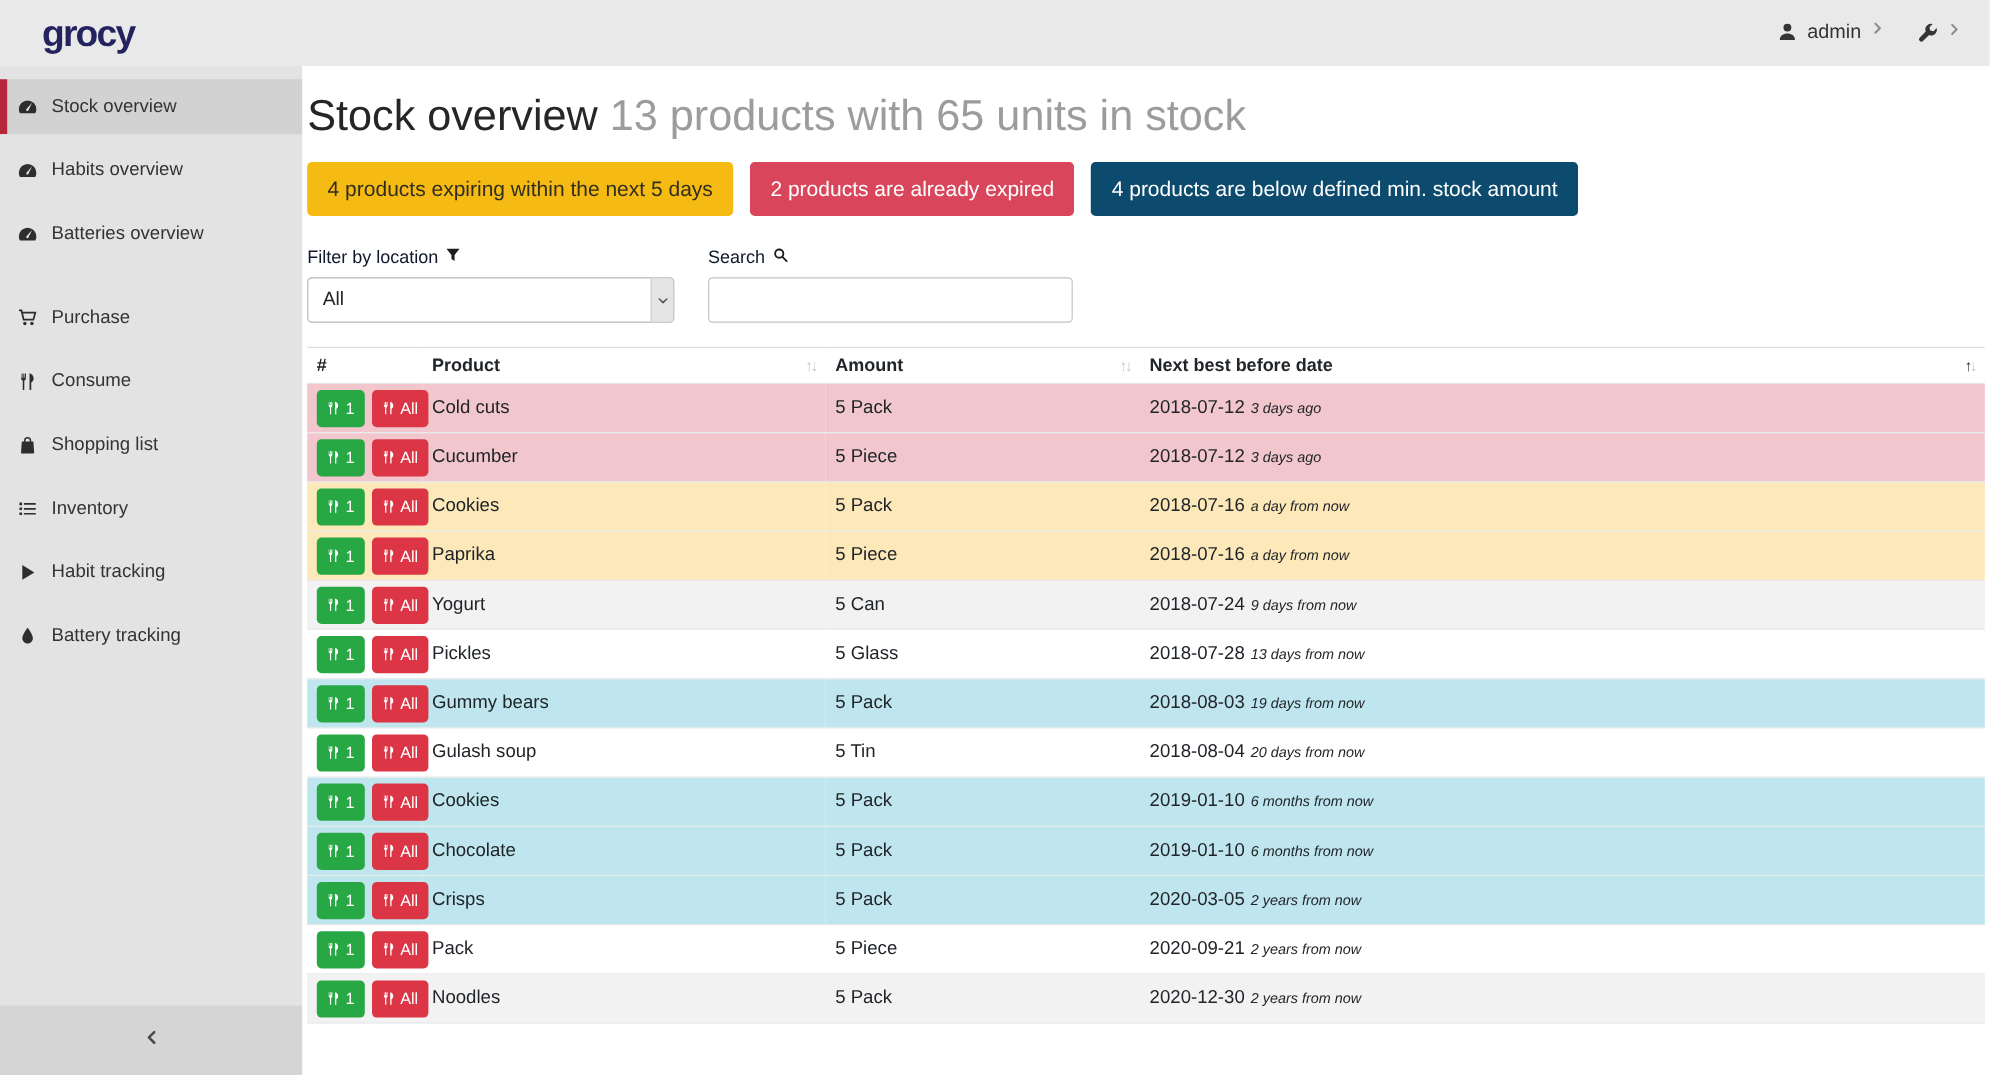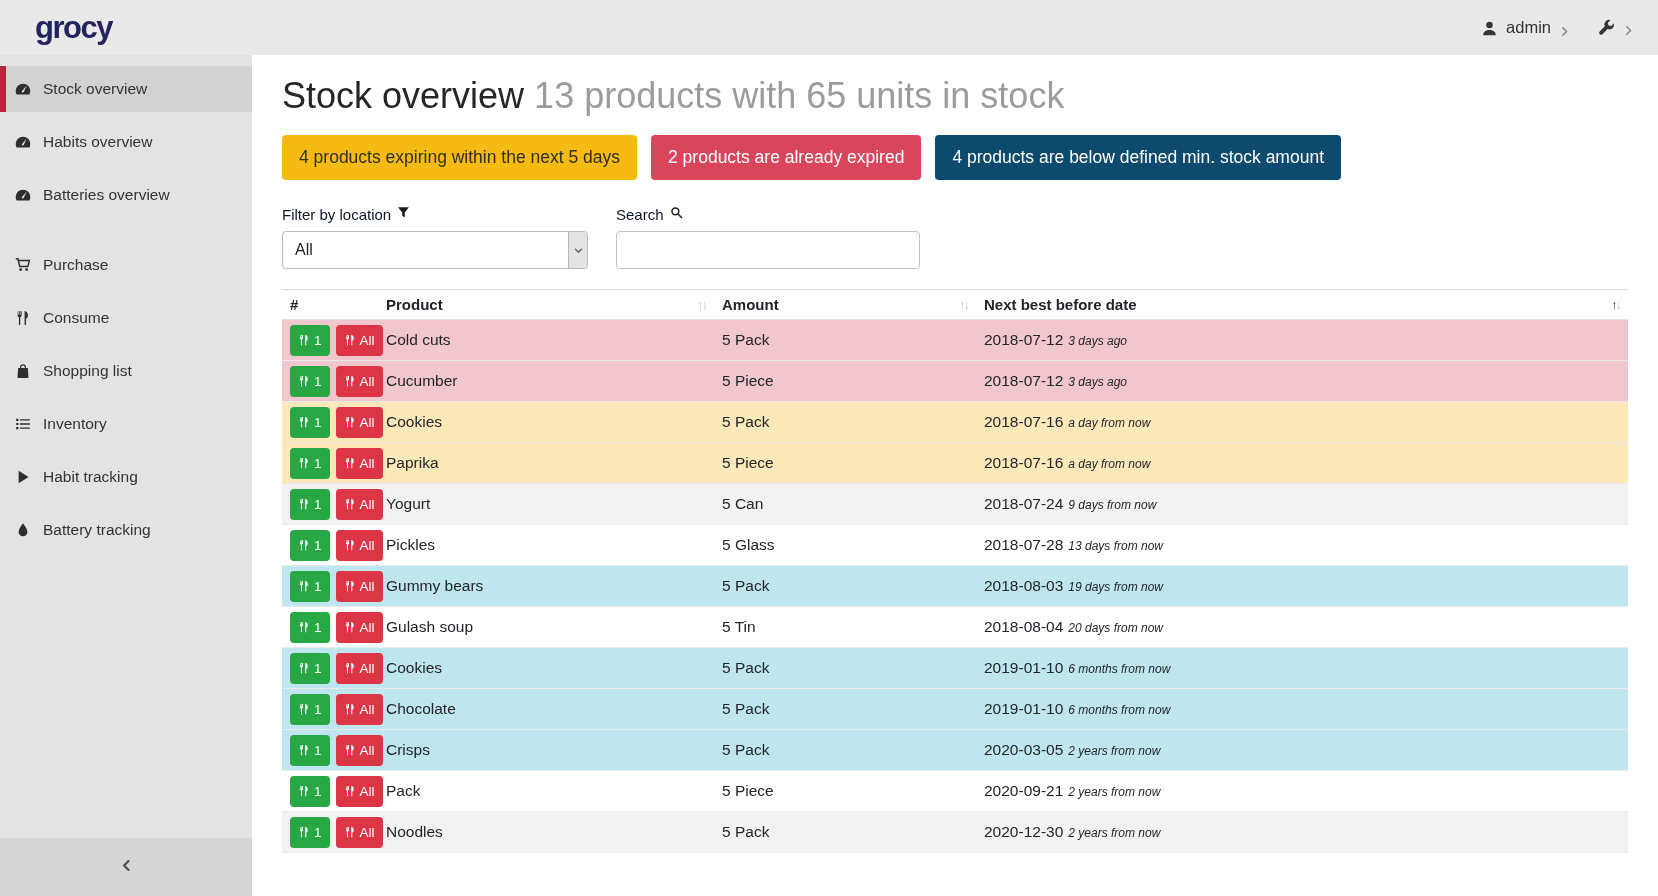--- a/index.html
+++ b/index.html
@@ -4,21 +4,21 @@
 <style>
   * { margin:0; padding:0; box-sizing:border-box; }
   html,body { width:1658px; height:896px; overflow:hidden; background:#fff;
     font-family:"Liberation Sans", sans-serif; color:#212529; }
 
   
   .topbar { position:absolute; top:0; left:0; right:0; height:55px; background:#e9e9e9;
     display:flex; align-items:center; justify-content:space-between; padding:0 24px 0 15px; z-index:5; }
   .logo { font-size:31px; font-weight:bold; color:#232360; letter-spacing:-1.5px; cursor:pointer;margin-left:20px; }
   .topbar-right { display:flex; align-items:center; gap:28px; }
-  .menu-group { display:flex; align-items:flex-end; gap:8px; cursor:pointer; }
+  .menu-group { display:flex; align-items:flex-start; gap:8px; cursor:pointer; }
   .menu-group .icon { display:flex; }
   .menu-group .icon svg { width:17px; height:17px; color:#353535; }
   .user-label { font-size:16.5px; color:#333; }
   .chev { display:flex; } .chev svg { width:11px; height:11px; color:#8a8a8a; }
 
   
   .sidebar { position:absolute; top:55px; left:0; bottom:0; width:252px; background:#e3e3e3; }
   .nav { padding-top:11px; }
   .nav-item { display:flex; align-items:center; height:46px; padding:0 15px; margin-bottom:7px;
     font-size:15.5px; color:#333; cursor:pointer; }
@@ -27,21 +27,21 @@
   .nav-item.active { background:#d2d2d2; box-shadow:inset 6px 0 0 #b5283b; }
   .nav-item.group-gap { margin-top:24px; }
   .nav-item .chev-right { margin-left:auto; display:flex; }
   .nav-item .chev-right svg { width:12px; height:12px; color:#555; }
   .sidebar-footer { position:absolute; bottom:0; left:0; right:0; height:58px; background:#d5d5d5;
     display:flex; align-items:center; justify-content:center; cursor:pointer; }
   .sidebar-footer svg { width:13px; height:13px; color:#4a4a4a; }
 
   
   .main { position:absolute; top:55px; left:252px; right:0; bottom:0; background:#fff;
-    padding:12px 30px; overflow:hidden; }
+    padding:12px 4px; overflow:hidden; }
   .page-head { margin-top:8px; font-size:36px; color:#262626; font-weight:400; }
   .page-head .subtitle { color:#9a9c9e; }
   .badges { display:flex; gap:14px; margin-top:18px; }
   .badge { display:inline-flex; align-items:center; height:45px; padding:0 17px;
     border-radius:4px; font-size:17.5px; cursor:pointer; white-space:nowrap; }
 
   .filter-row { display:flex; gap:28px; margin-top:26px; }
   .control-label { display:flex; gap:6px; font-size:15px;
     color:#0f172a; margin-bottom:8px; }
   .control-label .icon { display:flex; }

